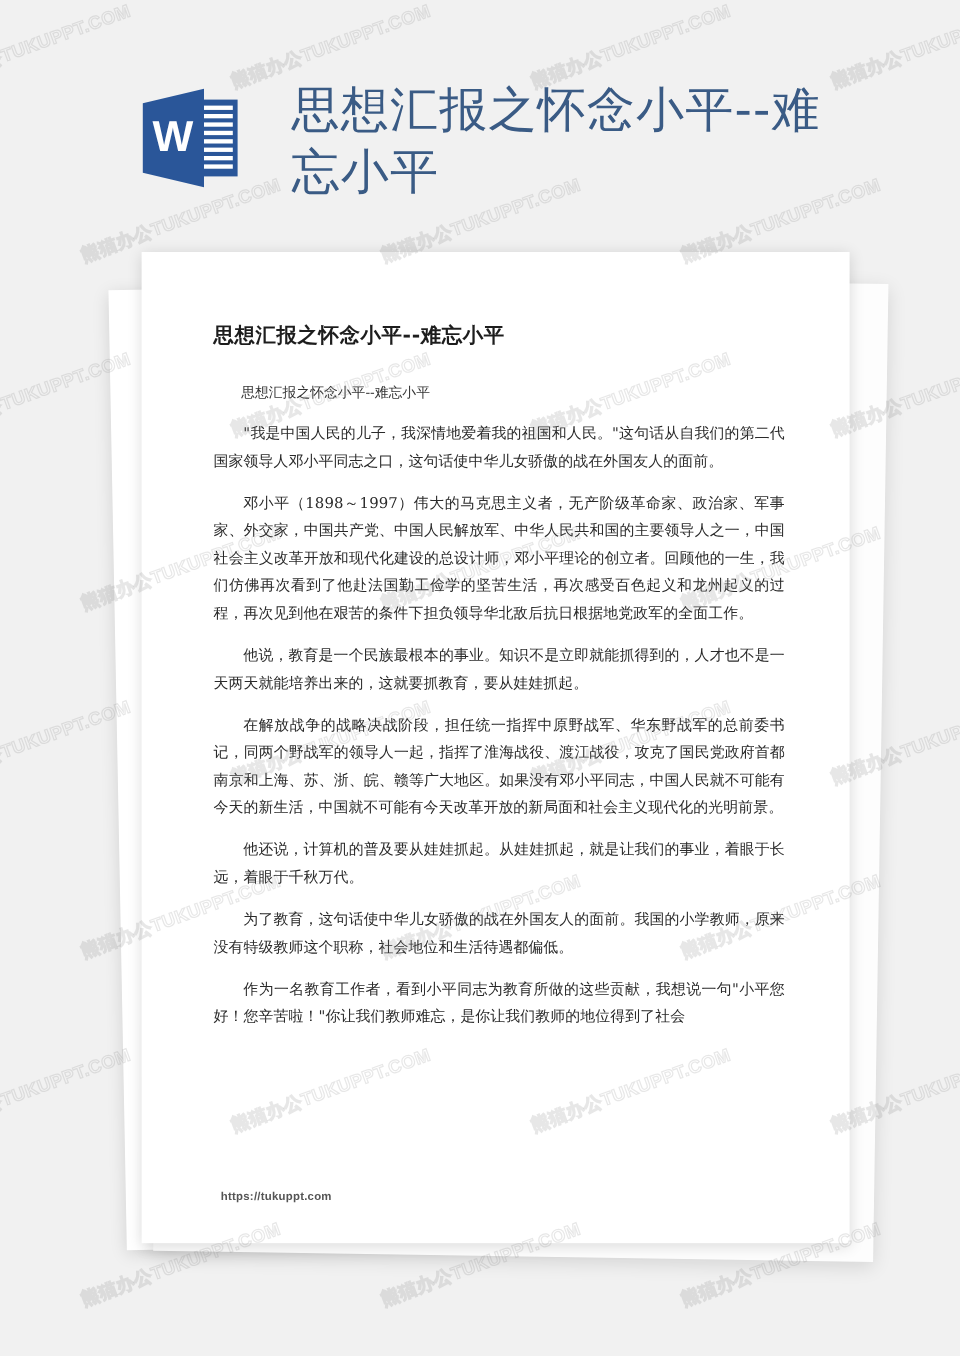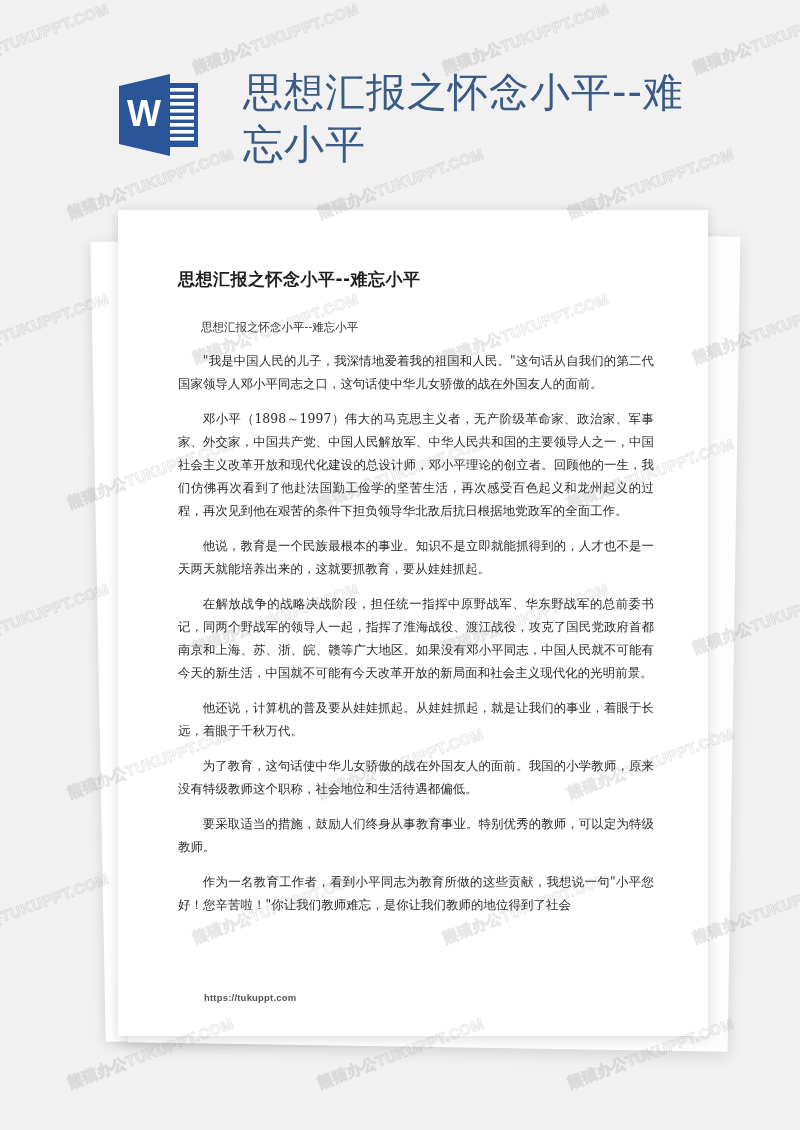--- a/index.html
+++ b/index.html
@@ -142,41 +142,39 @@
 
   .doc-footer-url {
     position: absolute;
     left: 66px;
     bottom: 33px;
     font-family: "Liberation Sans", sans-serif;
     font-size: 9.5px;
     font-weight: 600;
     color: #555;
     letter-spacing: 0.2px;
-    margin-left: 20px;
   }
 </style>
 </head>
 <body>
 
 <div class="paper-stack paper-back-left"></div>
 <div class="paper-stack paper-back-bottom"></div>
 
 <div class="doc-page">
   <div class="doc-inner">
     <div class="doc-title">思想汇报之怀念小平--难忘小平</div>
     <div class="doc-subline">思想汇报之怀念小平--难忘小平</div>
     <div id="para-container">
         <p class="doc-para">"我是中国人民的儿子，我深情地爱着我的祖国和人民。"这句话从自我们的第二代国家领导人邓小平同志之口，这句话使中华儿女骄傲的战在外国友人的面前。</p>
         <p class="doc-para">邓小平（1898～1997）伟大的马克思主义者，无产阶级革命家、政治家、军事家、外交家，中国共产党、中国人民解放军、中华人民共和国的主要领导人之一，中国社会主义改革开放和现代化建设的总设计师，邓小平理论的创立者。回顾他的一生，我们仿佛再次看到了他赴法国勤工俭学的坚苦生活，再次感受百色起义和龙州起义的过程，再次见到他在艰苦的条件下担负领导华北敌后抗日根据地党政军的全面工作。</p>
         <p class="doc-para">他说，教育是一个民族最根本的事业。知识不是立即就能抓得到的，人才也不是一天两天就能培养出来的，这就要抓教育，要从娃娃抓起。</p>
         <p class="doc-para">在解放战争的战略决战阶段，担任统一指挥中原野战军、华东野战军的总前委书记，同两个野战军的领导人一起，指挥了淮海战役、渡江战役，攻克了国民党政府首都南京和上海、苏、浙、皖、赣等广大地区。如果没有邓小平同志，中国人民就不可能有今天的新生活，中国就不可能有今天改革开放的新局面和社会主义现代化的光明前景。</p>
         <p class="doc-para">他还说，计算机的普及要从娃娃抓起。从娃娃抓起，就是让我们的事业，着眼于长远，着眼于千秋万代。</p>
         <p class="doc-para">为了教育，这句话使中华儿女骄傲的战在外国友人的面前。我国的小学教师，原来没有特级教师这个职称，社会地位和生活待遇都偏低。</p>
-        <p class="doc-para">要采取适当的措施，鼓励人们终身从事教育事业。特别优秀的教师，可以定为特级教师。</p>
         <p class="doc-para">作为一名教育工作者，看到小平同志为教育所做的这些贡献，我想说一句"小平您好！您辛苦啦！"你让我们教师难忘，是你让我们教师的地位得到了社会</p>
       </div>
   </div>
   <div class="doc-footer-url">https://tukuppt.com</div>
 </div>
 
 <div class="header">
   <div class="word-icon">
     <svg viewBox="0 0 92 92" width="92" height="92" aria-hidden="true">
 

